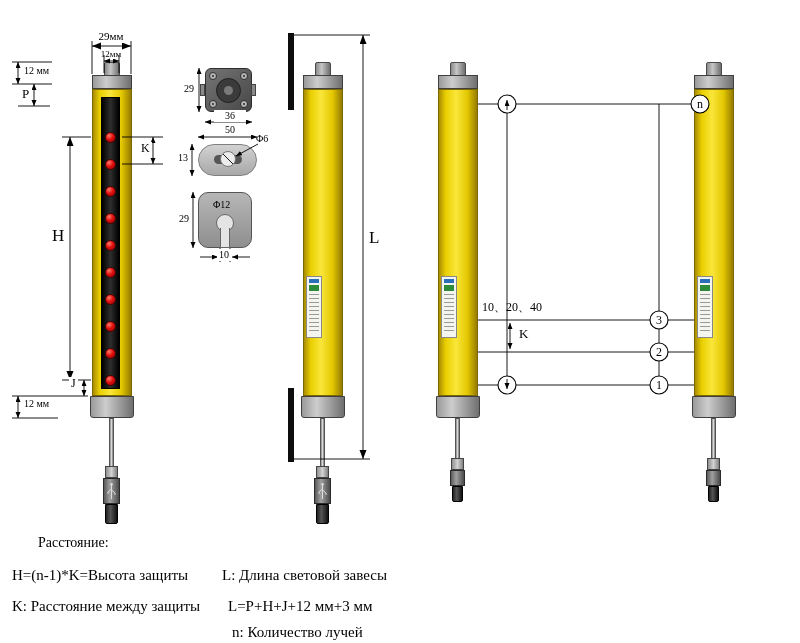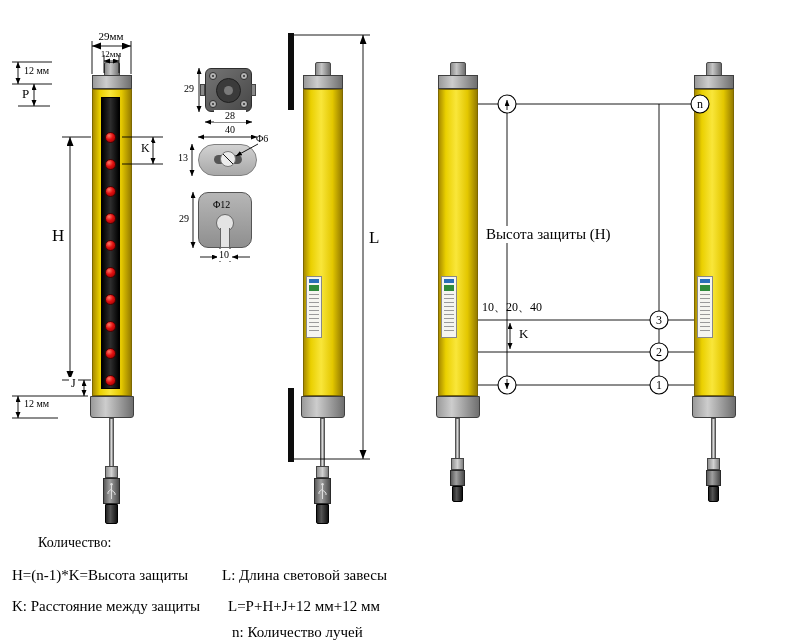--- a/index.html
+++ b/index.html
@@ -263,40 +263,39 @@
   <span class="lbl ctr f11" style="left:88px;top:30px;width:46px;">29мм</span>
   <span class="lbl ctr f9" style="left:93px;top:49px;width:36px;">12мм</span>
   <span class="lbl f10 bgw" style="left:22px;top:65px;">12 мм</span>
   <span class="lbl f13 bgw" style="left:20px;top:87px;">P</span>
   <span class="lbl f12 bgw" style="left:139px;top:142px;">K</span>
   <span class="lbl f17" style="left:52px;top:226px;">H</span>
   <span class="lbl f12 bgw" style="left:69px;top:377px;">J</span>
   <span class="lbl f10 bgw" style="left:22px;top:398px;">12 мм</span>
 
   <span class="lbl f10" style="left:184px;top:83px;">29</span>
-  <span class="lbl ctr f10 bgw" style="left:214px;top:110px;width:28px;">28</span>
-  <span class="lbl ctr f10 bgw" style="left:214px;top:124px;width:28px;">40</span>
+  <span class="lbl ctr f10 bgw" style="left:214px;top:110px;width:28px;">36</span>
+  <span class="lbl ctr f10 bgw" style="left:214px;top:124px;width:28px;">50</span>
   <span class="lbl f10" style="left:256px;top:133px;">Φ6</span>
   <span class="lbl f10" style="left:178px;top:152px;">13</span>
   <span class="lbl f10" style="left:213px;top:199px;">Φ12</span>
   <span class="lbl f10" style="left:179px;top:213px;">29</span>
   <span class="lbl f10 bgw" style="left:217px;top:249px;">10</span>
 
   <span class="lbl f17" style="left:369px;top:228px;">L</span>
 
-  <span class="lbl f15 bgw" style="left:484px;top:226px;">Высота защиты (H)</span>
   <span class="lbl f12" style="left:482px;top:301px;">10、20、40</span>
   <span class="lbl f13 bgw" style="left:517px;top:327px;">K</span>
 
   <div>
-    <span class="lbl f14" style="left:38px;top:535px;">Количество:</span>
+    <span class="lbl f14" style="left:38px;top:535px;">Расстояние:</span>
     <span class="lbl f15" style="left:12px;top:567px;">H=(n-1)*K=Высота защиты</span>
     <span class="lbl f15" style="left:12px;top:598px;">K: Расстояние между защиты</span>
     <span class="lbl f15" style="left:222px;top:567px;">L: Длина световой завесы</span>
-    <span class="lbl f15" style="left:228px;top:598px;">L=P+H+J+12 мм+12 мм</span>
+    <span class="lbl f15" style="left:228px;top:598px;">L=P+H+J+12 мм+3 мм</span>
     <span class="lbl f15" style="left:232px;top:624px;">n: Количество лучей</span>
   </div>
 
   <table class="spec">
     <tbody>
     </tbody>
   </table>
 
 </div>
 

